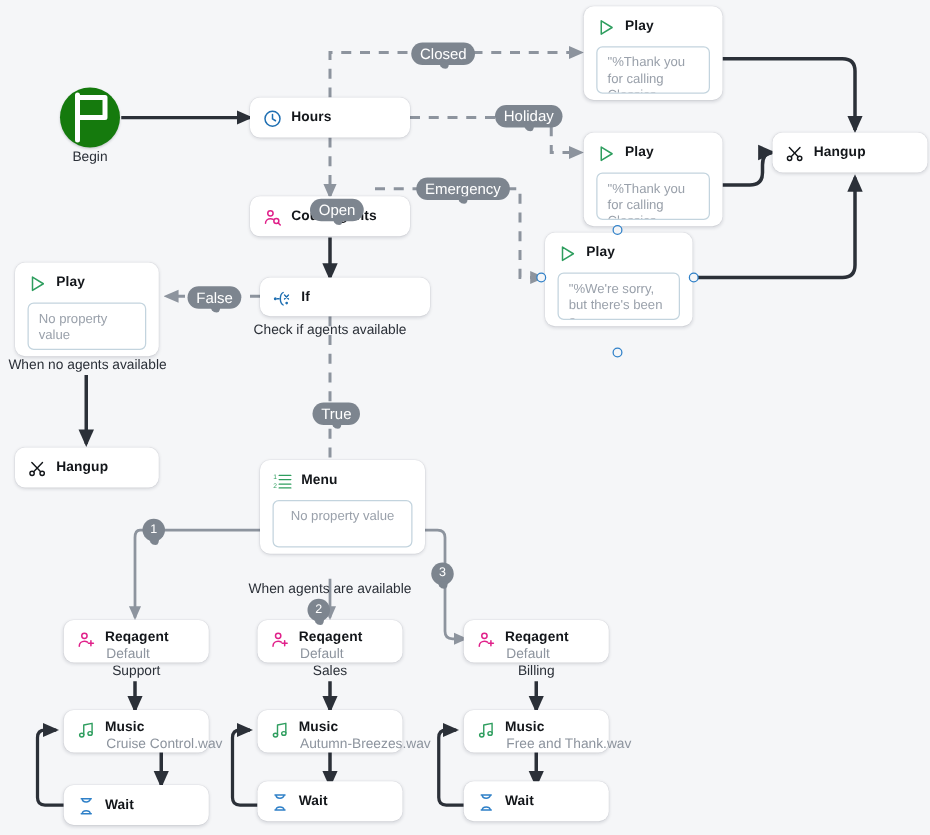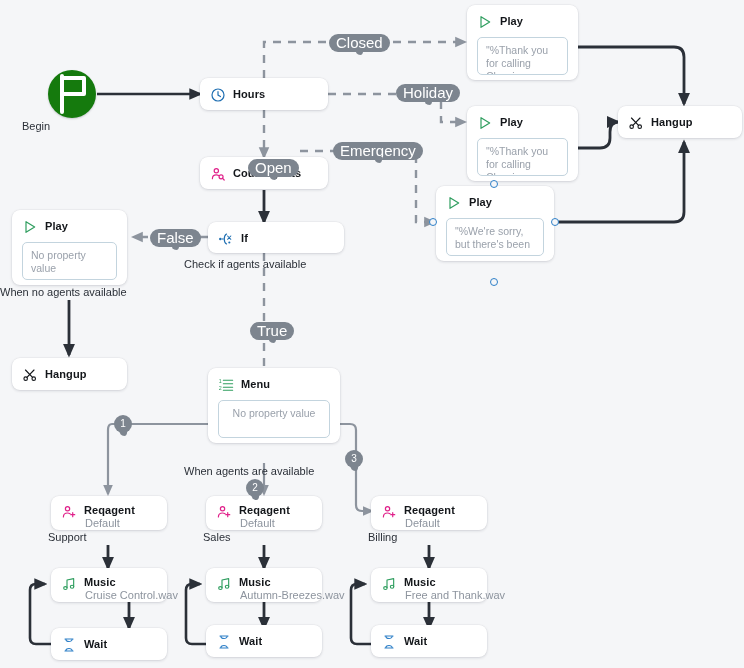--- a/index.html
+++ b/index.html
@@ -90,30 +90,31 @@
     align-items: center;
     justify-content: center;
     box-shadow: 0 1px 2px rgba(16,24,40,.2);
   }
 
   
   .caption {
     position: absolute;
     font-size: 11px;
     color: #2b3038;
+    text-align: center;
     white-space: nowrap;
     line-height: 13px;
   }
 
   
   .pill {
     position: absolute;
     background: #7d858f;
     color: #ffffff;
-    font-size: 15px;
+    font-size: 12px;
     line-height: 10px;
     padding: 4px 7px 4px 7px;
     border-radius: 9px;
     white-space: nowrap;
     box-sizing: border-box;
   }
   .pill::after {
     content: "";
     position: absolute;
     width: 8px;

